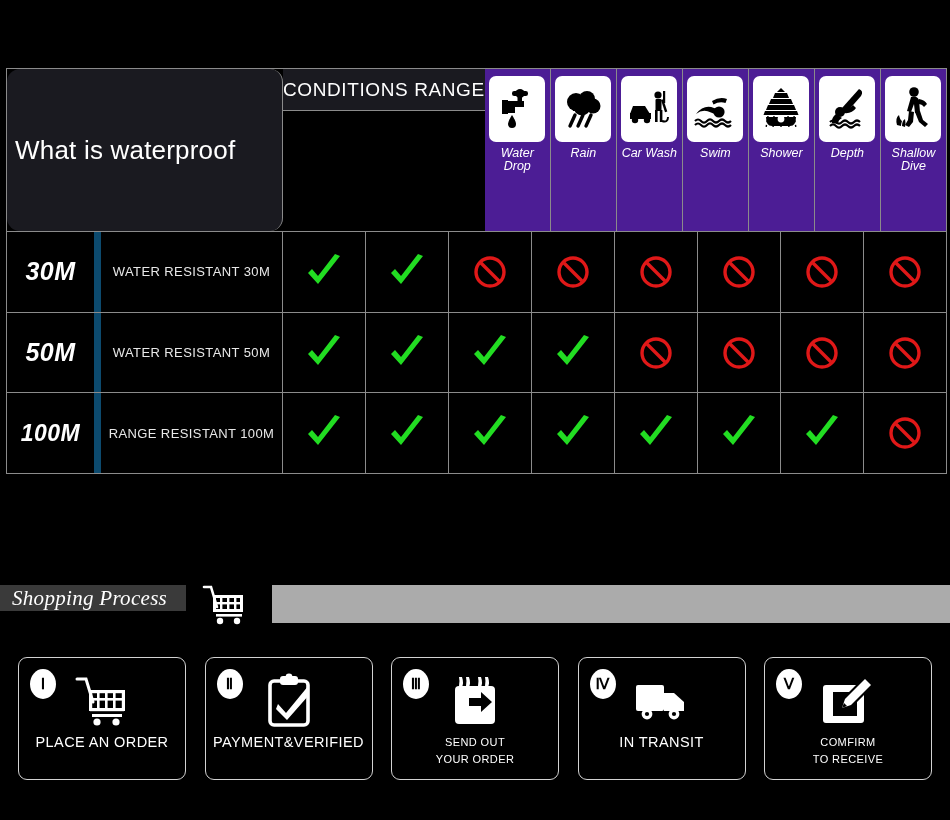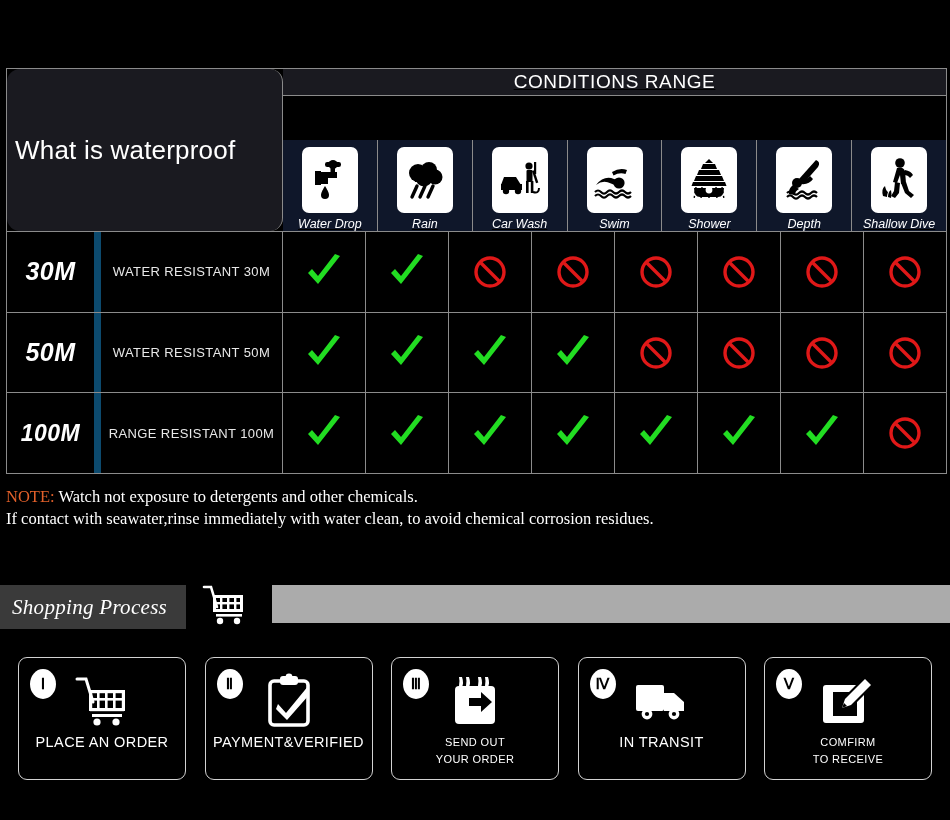--- a/index.html
+++ b/index.html
@@ -26,28 +26,28 @@
     background: #1a1a20;
     border-right: 1px solid #8b8b8b;
     display: flex; align-items: center;
     padding-left: 8px;
     border-radius: 13px;
   }
   .wp-title-cell .ttl {
     color: #fff; font-size: 26px; font-weight: 400;
     letter-spacing: .2px; white-space: nowrap;
   }
-  .wp-cond-wrap { flex: 1; display: flex; flex-direction: column; text-decoration: underline; }
+  .wp-cond-wrap { flex: 1; display: flex; flex-direction: row; }
   .wp-cond-title {
     height: 42px; background: #1a1a20;
     border-bottom: 1px solid #8b8b8b;
     display: flex; align-items: center; justify-content: center;
     color: #fff; font-size: 19px; letter-spacing: .6px;
   }
-  .wp-cond-cols { flex: 1; display: flex; background: #0f172a; margin-top: 44px; }
+  .wp-cond-cols { flex: 1; display: flex; background: #4c1d95; }
   .cond-col {
     flex: 1 1 0; min-width: 0;
     border-right: 1px solid #8b8b8b;
     display: flex; flex-direction: column;
     align-items: center; justify-content: flex-start;
     padding-top: 7px;
   }
   .cond-col:last-child { border-right: none; }
   .cond-tile {
     width: 56px; height: 66px;
@@ -93,21 +93,21 @@
     position: absolute; left: 6px; top: 486px;
     width: 930px;
     font-family: "Liberation Serif", serif;
     font-size: 16.5px; color: #ffffff; line-height: 22px;
   }
   .note-word { color: #e2602a; }
 
   
   .shop-bar { position: absolute; left: 0; top: 585px; width: 950px; height: 38px; }
   .shop-tab {
-    position: absolute; left: 0; top: 0; width: 186px; height: 44px;
+    position: absolute; left: 0; top: 0; width: 186px; height: 26px;
     background: #3a3a3a;
     display: flex; align-items: center; padding-left: 12px;
   }
   .shop-tab span {
     font-family: "Liberation Serif", serif;
     font-style: italic; font-size: 21px; color: #ffffff;
     letter-spacing: .3px;
   }
   .shop-cart-icon {
     position: absolute; left: 196px; top: -4px;
@@ -444,24 +444,20 @@
       <div class="cell-mark">
           <svg class="mk-no" viewBox="0 0 34 34">
             <circle cx="17" cy="17" r="14" fill="none" stroke="#e01818" stroke-width="3.4"></circle>
             <line x1="8" y1="8" x2="26" y2="26" stroke="#e01818" stroke-width="3.4"></line>
           </svg>
         </div>
     </div>
 
   </div>
 
-  <div class="note-block">
-    <div><span class="note-word">NOTE:</span><span> Watch not exposure to detergents and other chemicals.</span></div>
-    <div>If contact with seawater,rinse immediately with water clean, to avoid chemical corrosion residues.</div>
-  </div>
 
   <div class="shop-bar">
     <div class="shop-tab">
       <span>Shopping Process</span>
     </div>
     <div class="shop-cart-icon">
       <svg width="50" height="44" viewBox="0 0 50 44">
         <g fill="none" stroke="#fff" stroke-width="2.6" stroke-linecap="round">
           <path d="M5 5 h7 l6 20"></path>
         </g>

